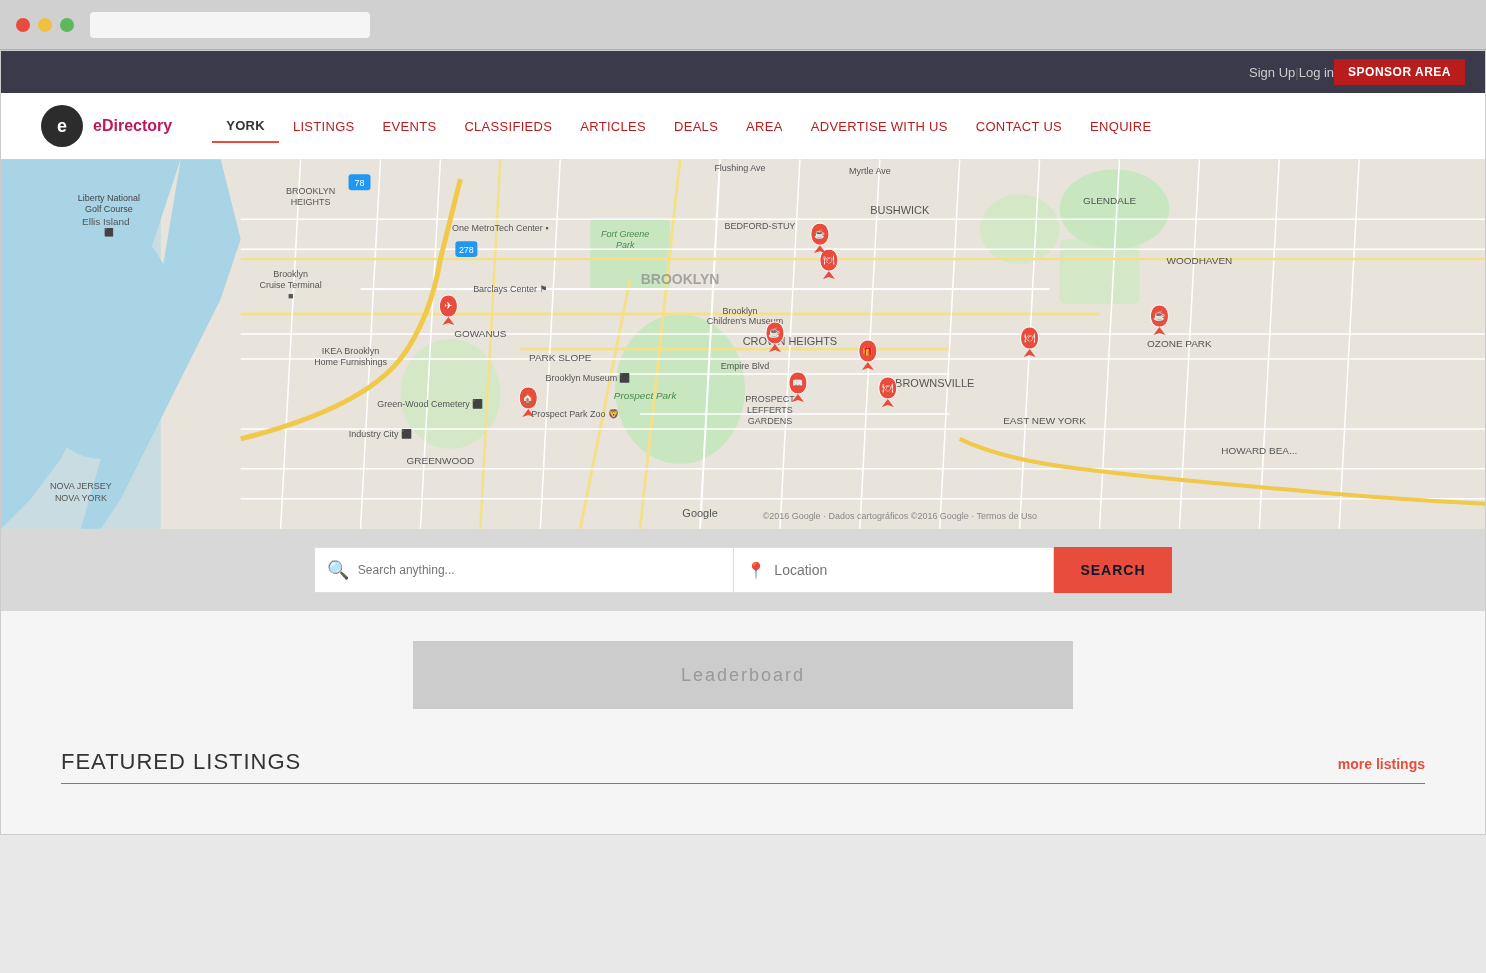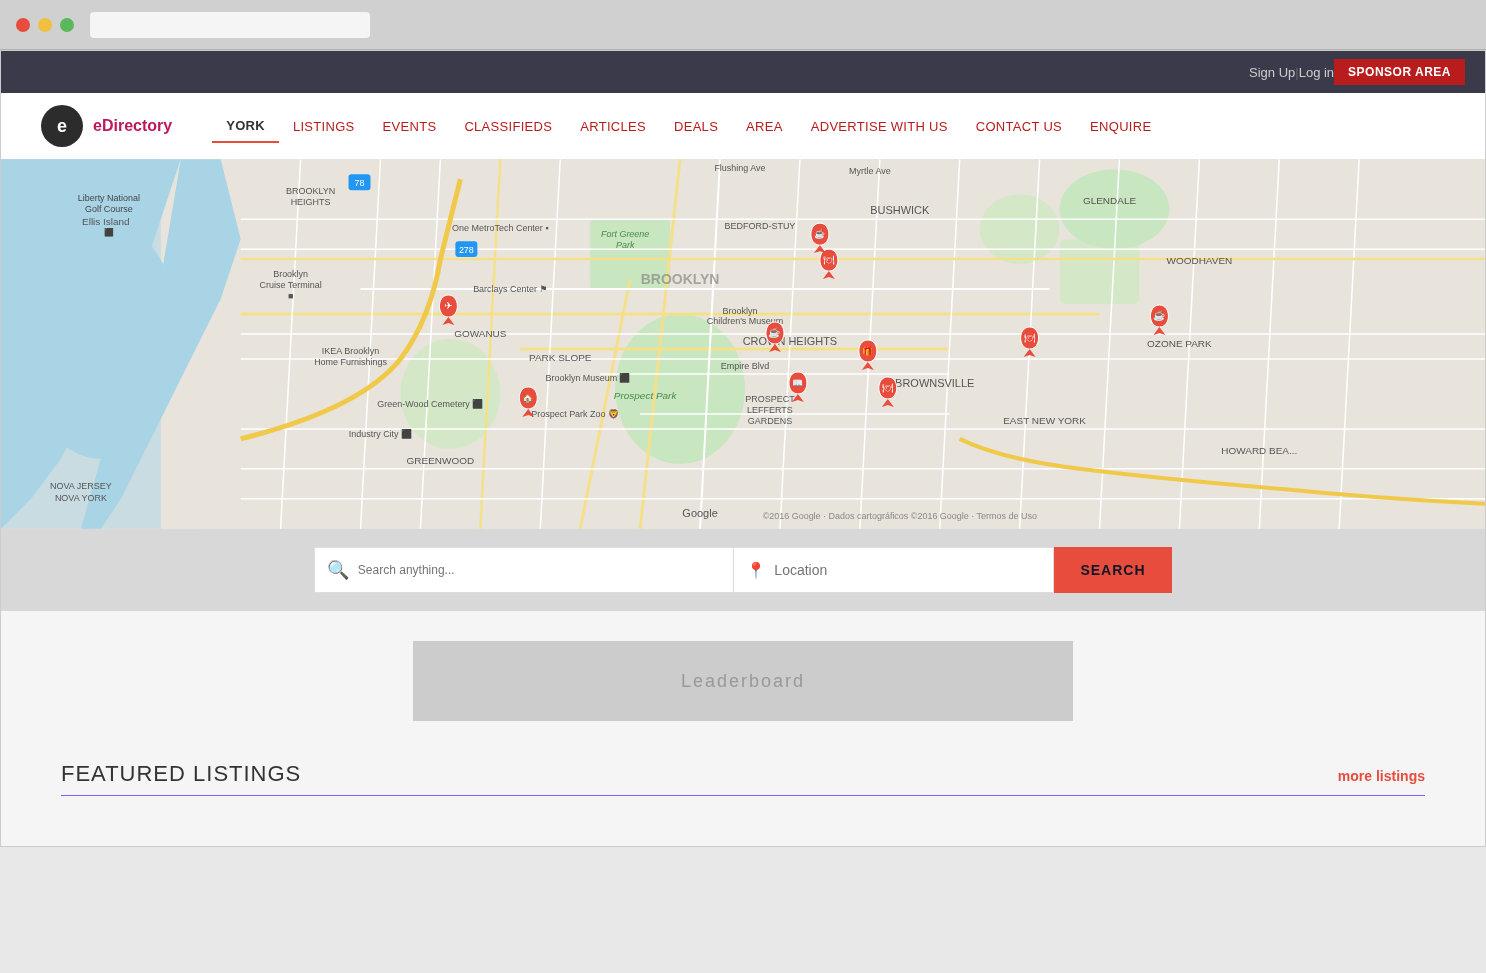--- a/index.html
+++ b/index.html
@@ -193,21 +193,21 @@
 
     
     .leaderboard-section {
       display: flex;
       justify-content: center;
       padding: 30px 20px;
     }
     .leaderboard-box {
       background: #ccc;
       width: 660px;
-      height: 80px;
+      height: 68px;
       display: flex;
       align-items: center;
       justify-content: center;
     }
     .leaderboard-text {
       color: #999;
       font-size: 18px;
       letter-spacing: 2px;
     }
 

